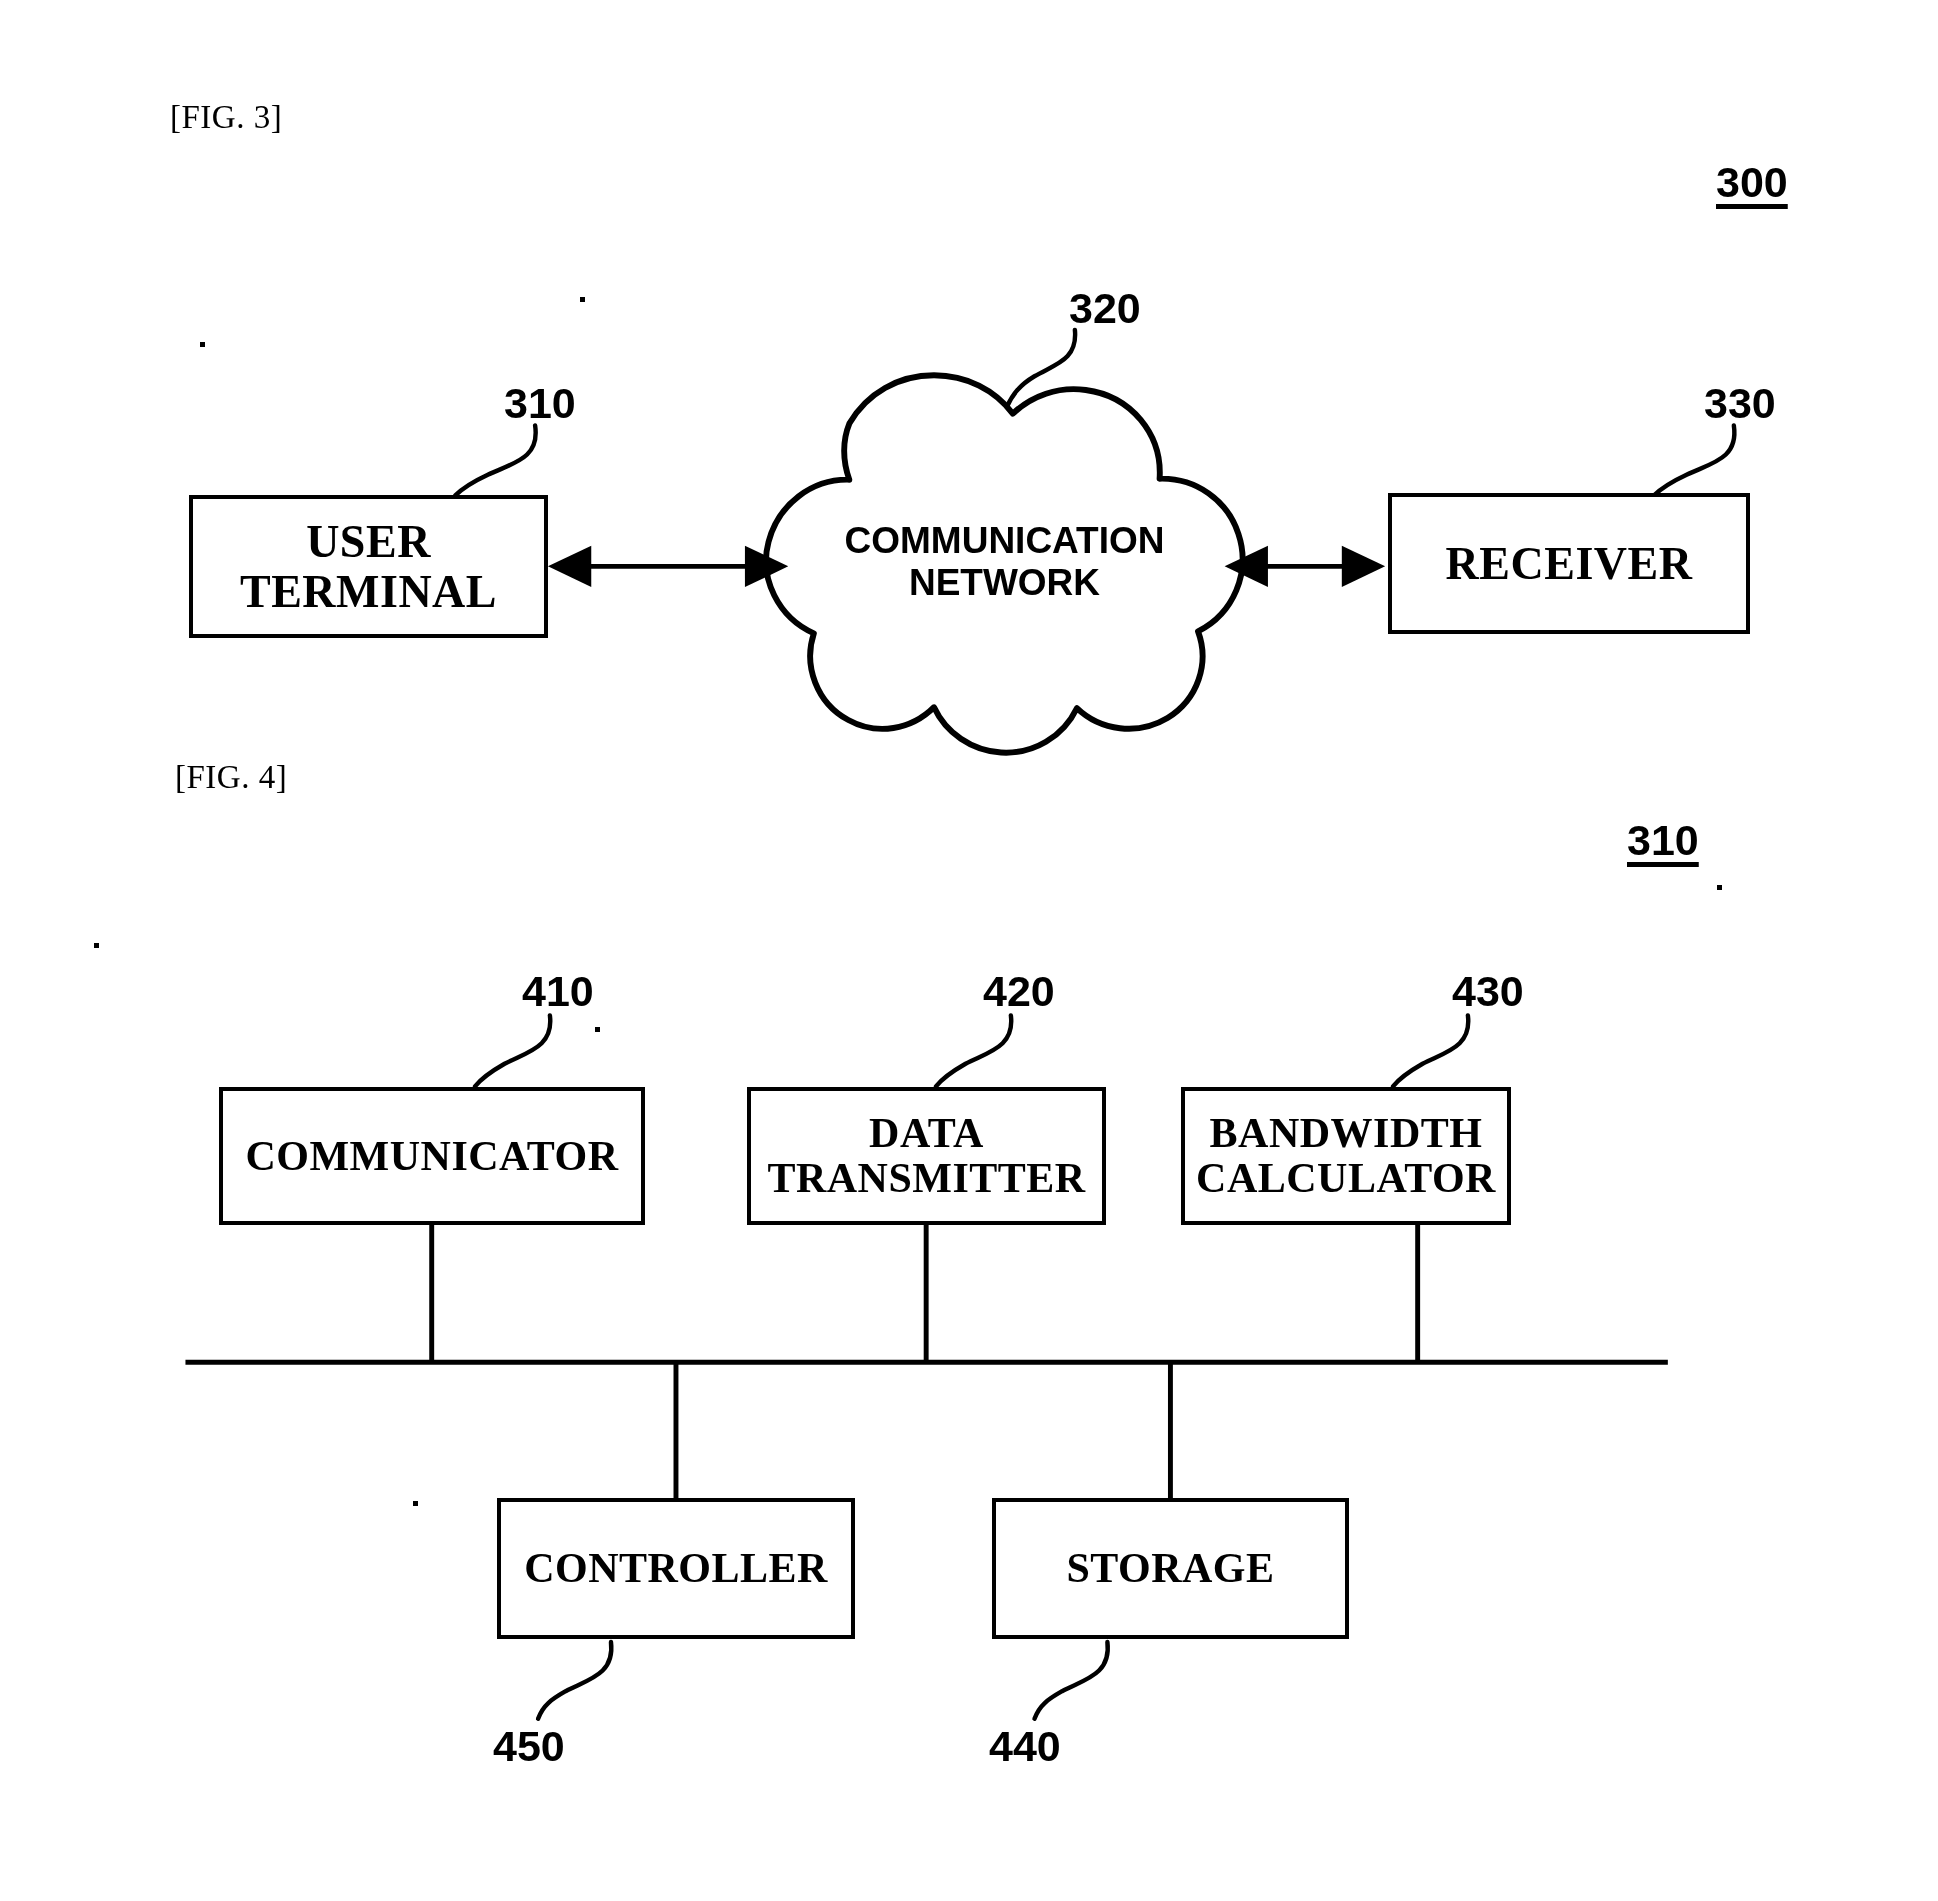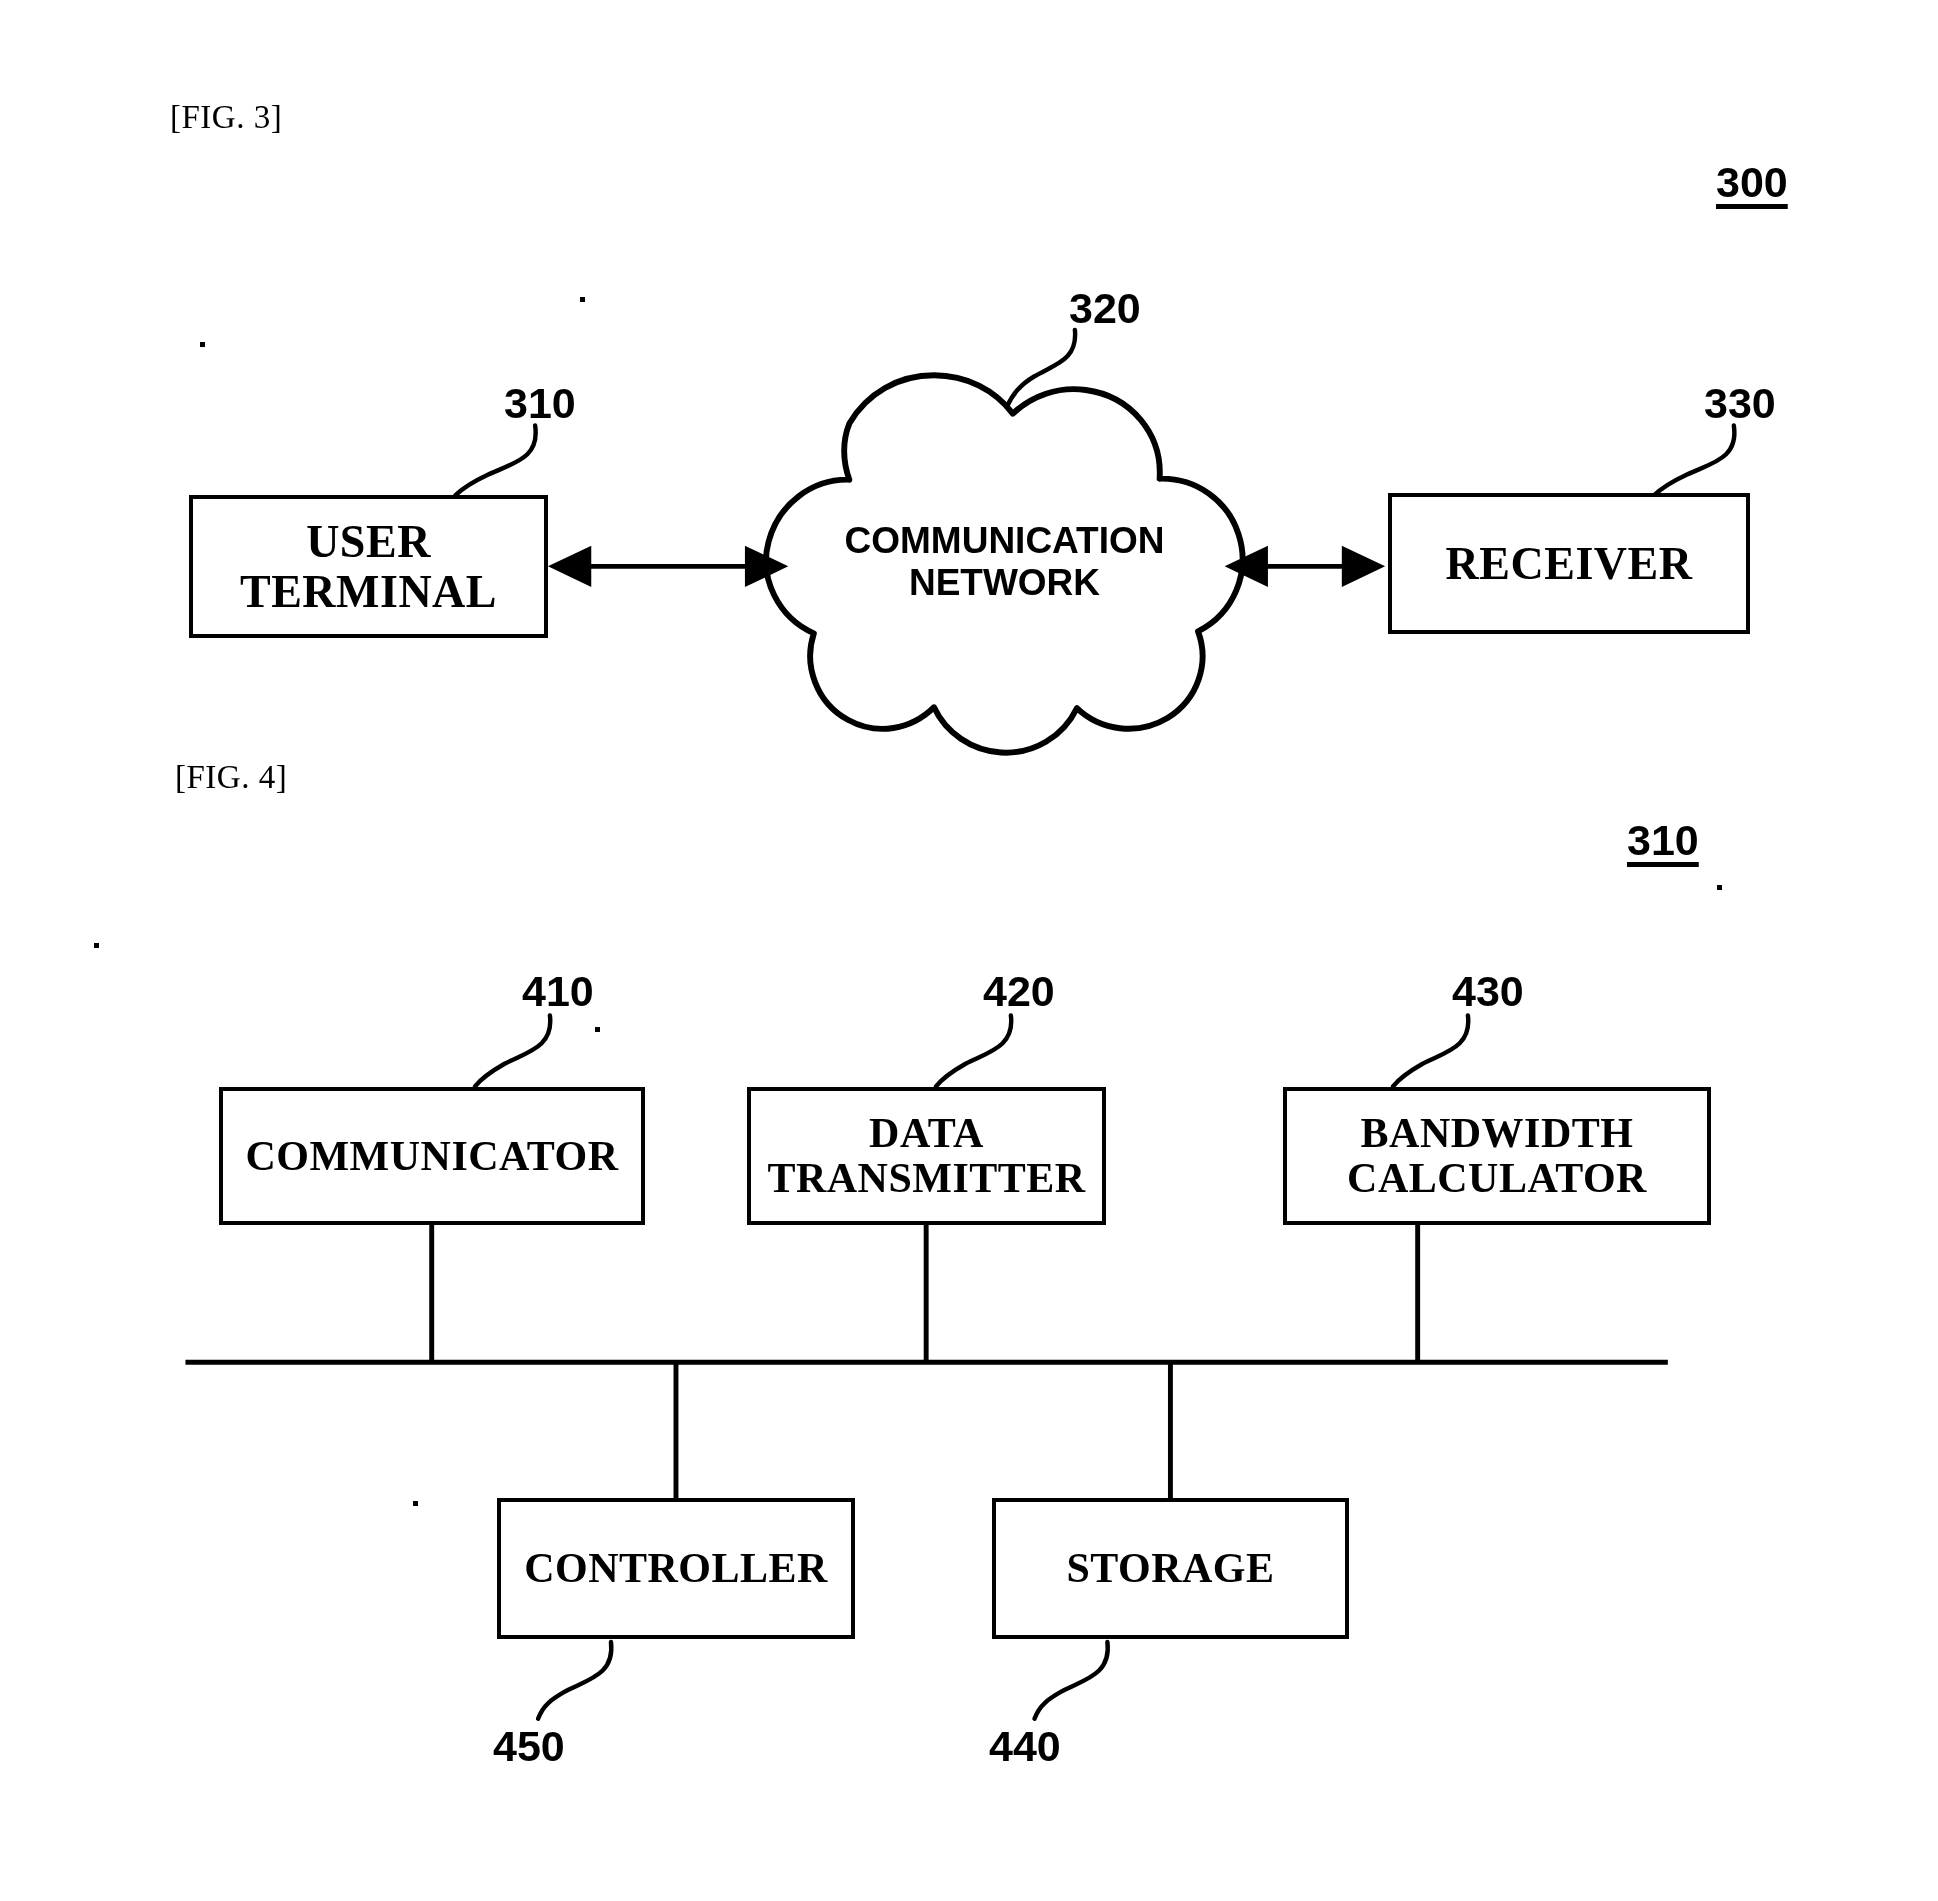--- a/index.html
+++ b/index.html
@@ -201,21 +201,21 @@
 
   <div class="node-box" style="left:747px; top:1087px; width:359px; height:138px;">
     <span class="node-label small">DATA
 TRANSMITTER</span>
   </div>
 
   <div class="node-box" style="left:219px; top:1087px; width:426px; height:138px;">
     <span class="node-label small">COMMUNICATOR</span>
   </div>
 
-  <div class="node-box" style="left:1283px; top:1087px; width:428px; height:138px;">
+  <div class="node-box" style="left:1181px; top:1087px; width:330px; height:138px;">
     <span class="node-label small">BANDWIDTH
 CALCULATOR</span>
   </div>
 
   <div class="node-box" style="left:497px; top:1498px; width:358px; height:141px;">
     <span class="node-label small">CONTROLLER</span>
   </div>
 
   <div class="node-box" style="left:992px; top:1498px; width:357px; height:141px;">
     <span class="node-label small">STORAGE</span>

